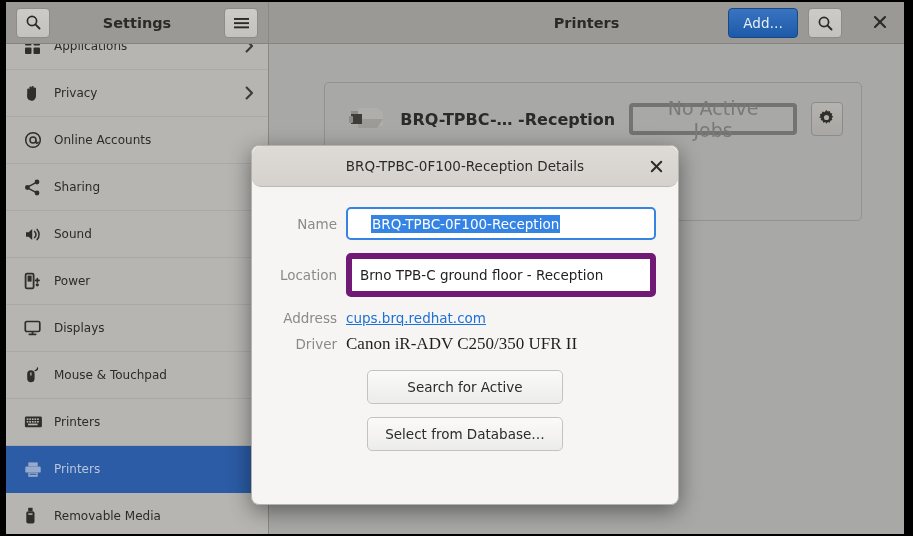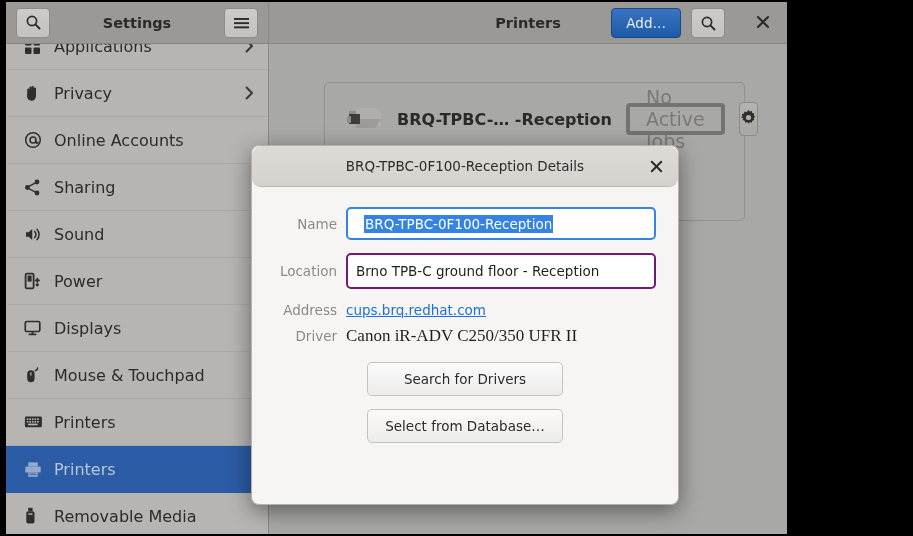--- a/index.html
+++ b/index.html
@@ -18,21 +18,21 @@
     height: 536px;
     background: #000;
     overflow: hidden;
   }
 
   
   .window {
     position: absolute;
     left: 6px;
     top: 2px;
-    width: 781px;
+    width: 898px;
     height: 532px;
     background: #a8a8a6;
     overflow: hidden;
     display: flex;
     flex-direction: column;
   }
 
   
   .headerbar {
     height: 42px;
@@ -161,21 +161,21 @@
   .side-item .ico {
     width: 26px;
     min-width: 26px;
     display: flex;
     align-items: center;
     justify-content: flex-start;
     color: #2e2e2b;
   }
   .side-item .lbl {
     flex: 1;
-    font-size: 16px;
+    font-size: 12px;
     padding-left: 4px;
     white-space: nowrap;
   }
   .side-item .chev { color: #3a3a36; display: flex; align-items: center; }
   .side-item.selected {
     background: #2b5ca5;
     border-bottom-color: #2b5ca5;
   }
   .side-item.selected .lbl { color: #b9c6dc; }
   .side-item.selected .ico { color: #98aacb; }
@@ -186,20 +186,21 @@
     background: #a8a8a6;
     padding: 38px 42px 0 55px;
     overflow: hidden;
   }
   .printer-card {
     border: 1px solid #949290;
     border-radius: 5px;
     background: #a8a8a6;
     height: 139px;
     padding: 16px 18px;
+    text-align: center;
   }
   .printer-row {
     display: flex;
     align-items: center;
     gap: 14px;
   }
   .printer-icon { width: 46px; height: 40px; display:flex; align-items:center; justify-content:center; }
   .printer-name {
     font-size: 16px;
     font-weight: bold;
@@ -295,32 +296,32 @@
     min-width: 72px;
     text-align: right;
     padding-right: 9px;
     font-size: 13.5px;
     color: #8c8a86;
   }
   .fentry {
     flex: 1;
     height: 33px;
     background: #ffffff;
-    border: 2px solid #701a75;
+    border: 6px solid #701a75;
     border-radius: 5px;
     display: flex;
     align-items: center;
     padding: 16px 8px;
     font-size: 13.5px;
     color: #1f1f1d;
     cursor: text;
   }
   .fentry.focused {
     border: 2px solid #3584e4;
-    padding: 0 16px;
+    padding: 0 23px;
     text-align: center;
   }
   .sel-text {
     background: #3584e4;
     color: #ffffff;
     padding: 1px 1px;
   }
   .fstatic {
     flex: 1;
     font-size: 17px;
@@ -624,20 +625,20 @@
         <div class="frow tight">
           <div class="flabel">Address</div>
           <a class="flink">cups.brq.redhat.com</a>
         </div>
 
         <div class="frow tight2">
           <div class="flabel">Driver</div>
           <div class="fstatic">Canon iR-ADV C250/350 UFR II</div>
         </div>
 
-        <button class="dlg-btn">Search for Drivers</button>
+        <button class="dlg-btn">Search for Active</button>
         <button class="dlg-btn">Select from Database…</button>
 
       </div>
     </div>
 
   </div>
 </div>
 
 </body></html>

